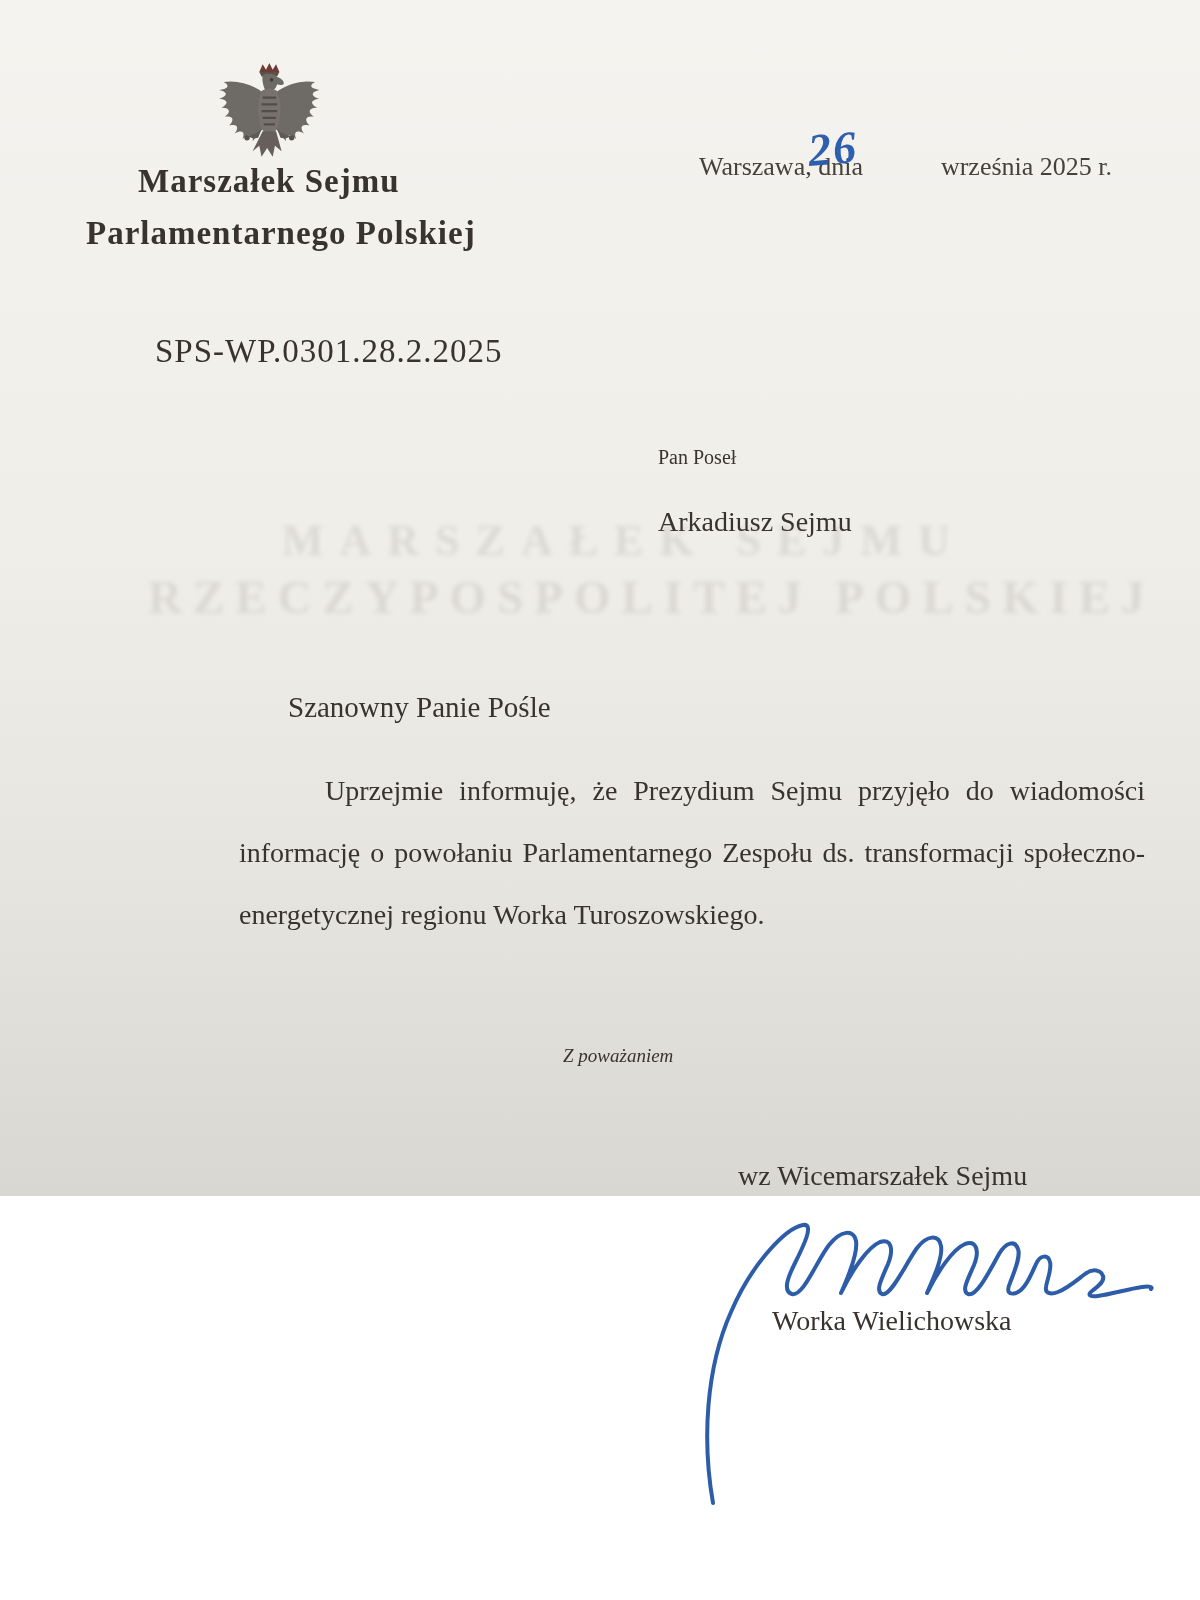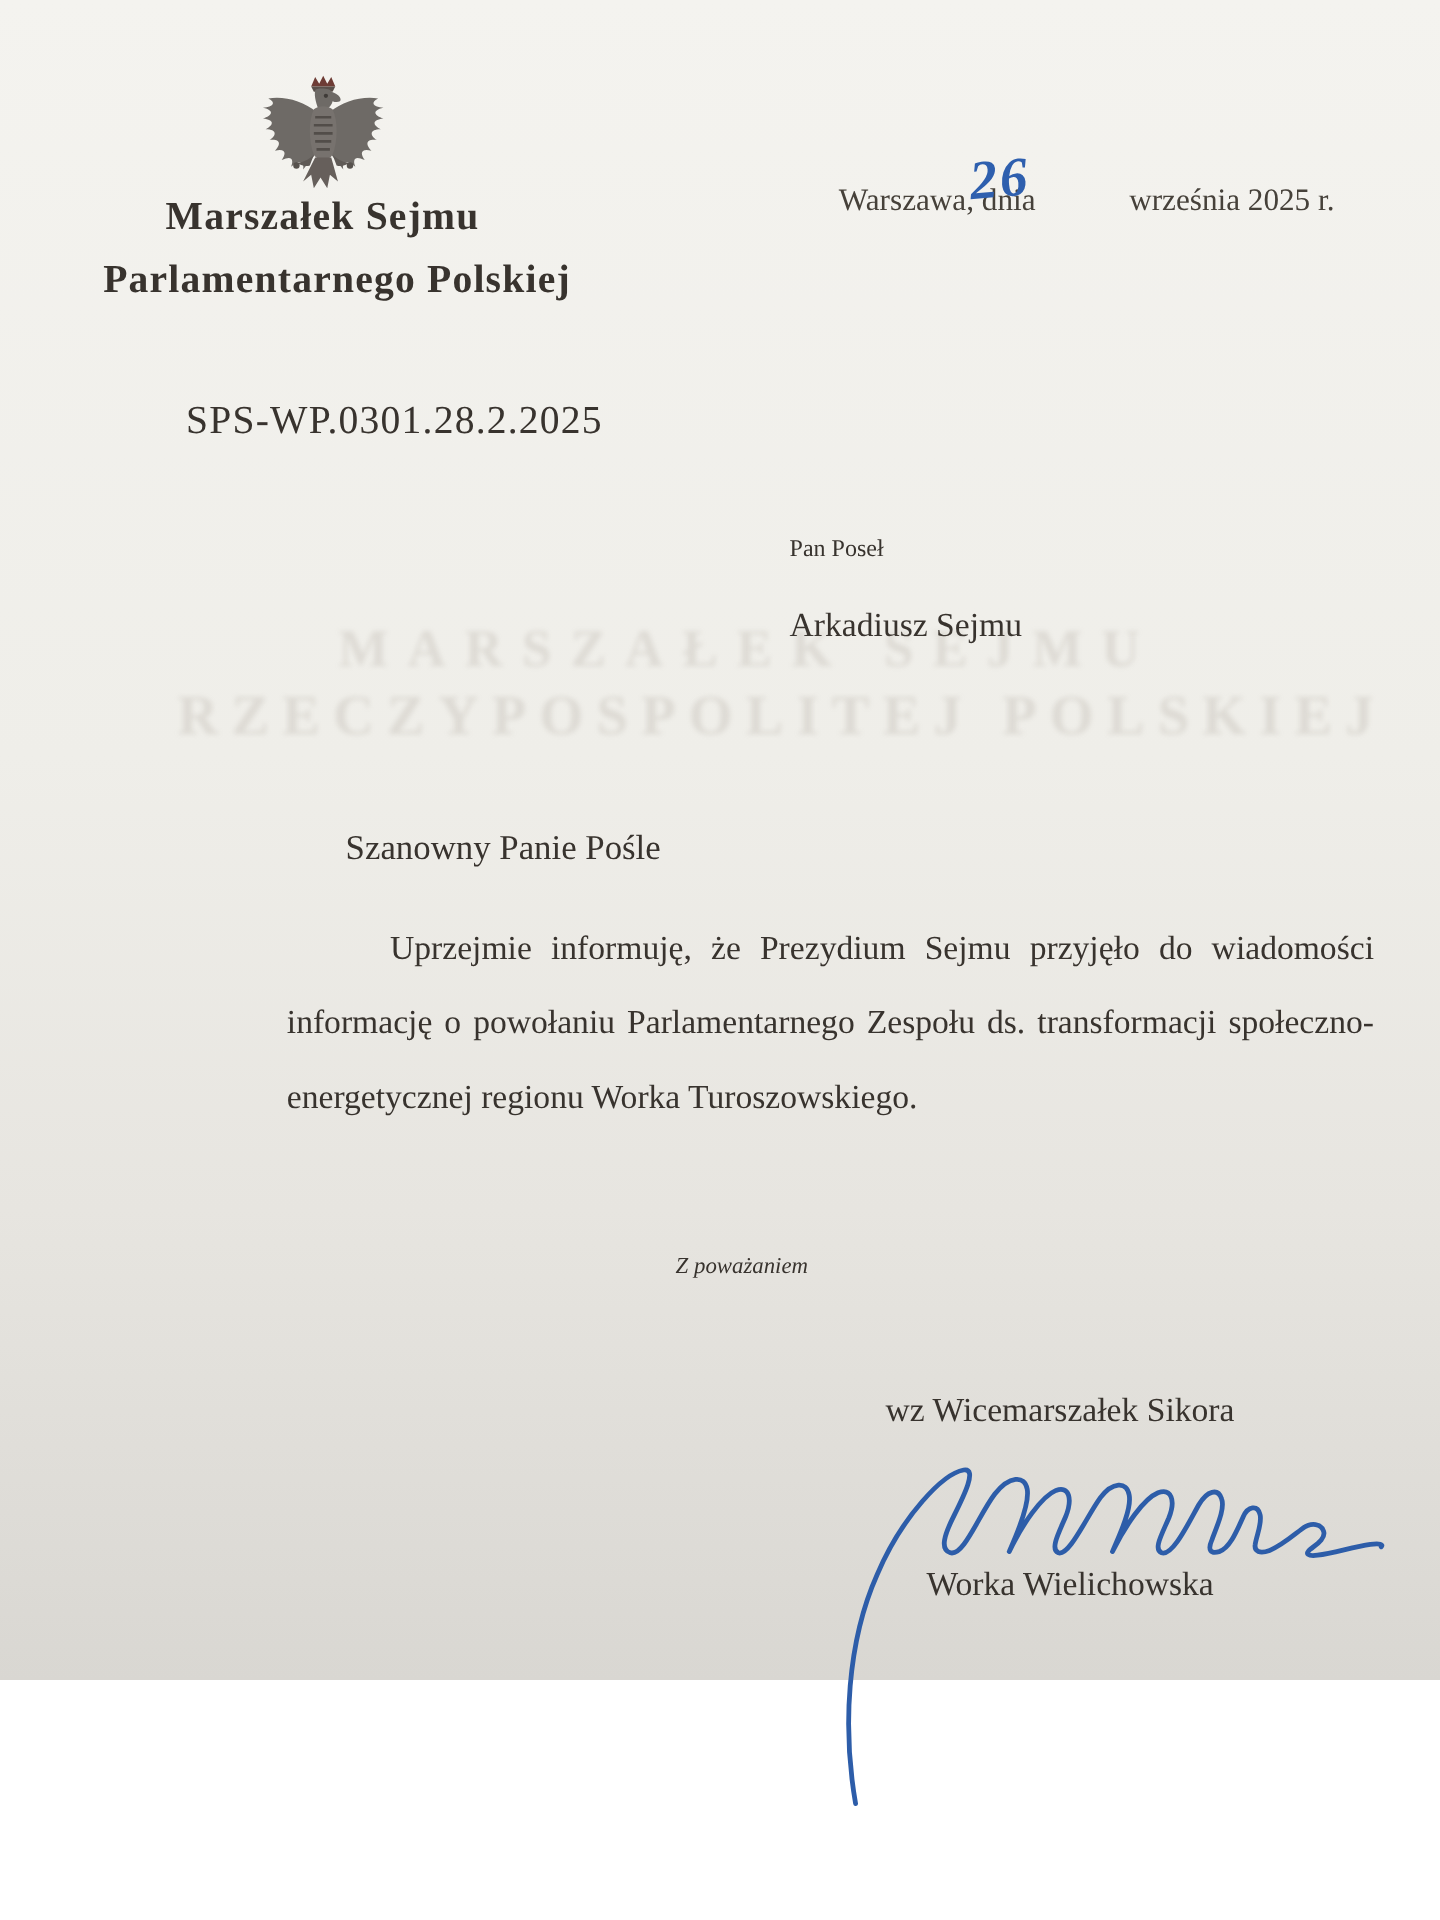--- a/index.html
+++ b/index.html
@@ -2,21 +2,21 @@
 <html><head>
 <meta charset="utf-8">
 <style>
   html,body{margin:0;padding:0;}
   body{
     width:1200px;height:1600px;
     font-family:"Liberation Serif","DejaVu Serif",serif;
     overflow:hidden;
   }
   .page{
-    position:relative;width:1200px;height:1400px;
+    position:relative;width:1200px;height:1196px;
     background:linear-gradient(180deg,#f4f3ef 0%,#f0efe a 30%,#efeee9 45%,#e7e5e0 72%,#dddbd6 88%,#d6d4cf 100%);
     background:linear-gradient(180deg,#f4f3ef 0%,#efeee9 45%,#e7e5e0 72%,#d9d7d2 100%);
   }
   .abs{position:absolute;}
   .ink{color:#38332e;}
   .soft{color:#46413a;margin-left:47px;}
   .serifbold{font-weight:bold;}
   .sender1{left:138px;top:163px;font-size:33px;font-weight:bold;letter-spacing:1px;}
   .sender2{left:86px;top:215px;font-size:33px;font-weight:bold;letter-spacing:1px;}
   .dateline{left:652px;top:152px;font-size:26px;white-space:nowrap;}
@@ -91,21 +91,21 @@
 
   <div class="abs ghost ghost1">MARSZAŁEK SEJMU</div>
   <div class="abs ghost ghost2">RZECZYPOSPOLITEJ POLSKIEJ</div>
 
   <div class="abs ink salutation">Szanowny Panie Pośle</div>
 
   <div class="abs bodytext">Uprzejmie informuję, że Prezydium Sejmu przyjęło do wiadomości informację o powołaniu Parlamentarnego Zespołu ds. transformacji społeczno-energetycznej regionu Worka Turoszowskiego.</div>
 
   <div class="abs ink closing">Z poważaniem</div>
 
-  <div class="abs ink sigtitle">wz Wicemarszałek Sikora</div>
+  <div class="abs ink sigtitle">wz Wicemarszałek Sejmu</div>
 
   <svg class="abs signature-svg" viewBox="640 1195 520 325" aria-hidden="true">
     <path d="M 713,1503
              C 702,1440 706,1368 731,1312
              C 752,1263 786,1228 803,1225
              C 815,1223 803,1247 795,1263
              C 787,1279 783,1291 792,1294
              C 803,1297 816,1262 829,1245
              C 841,1230 854,1229 856,1241
              C 858,1252 849,1275 841,1293

